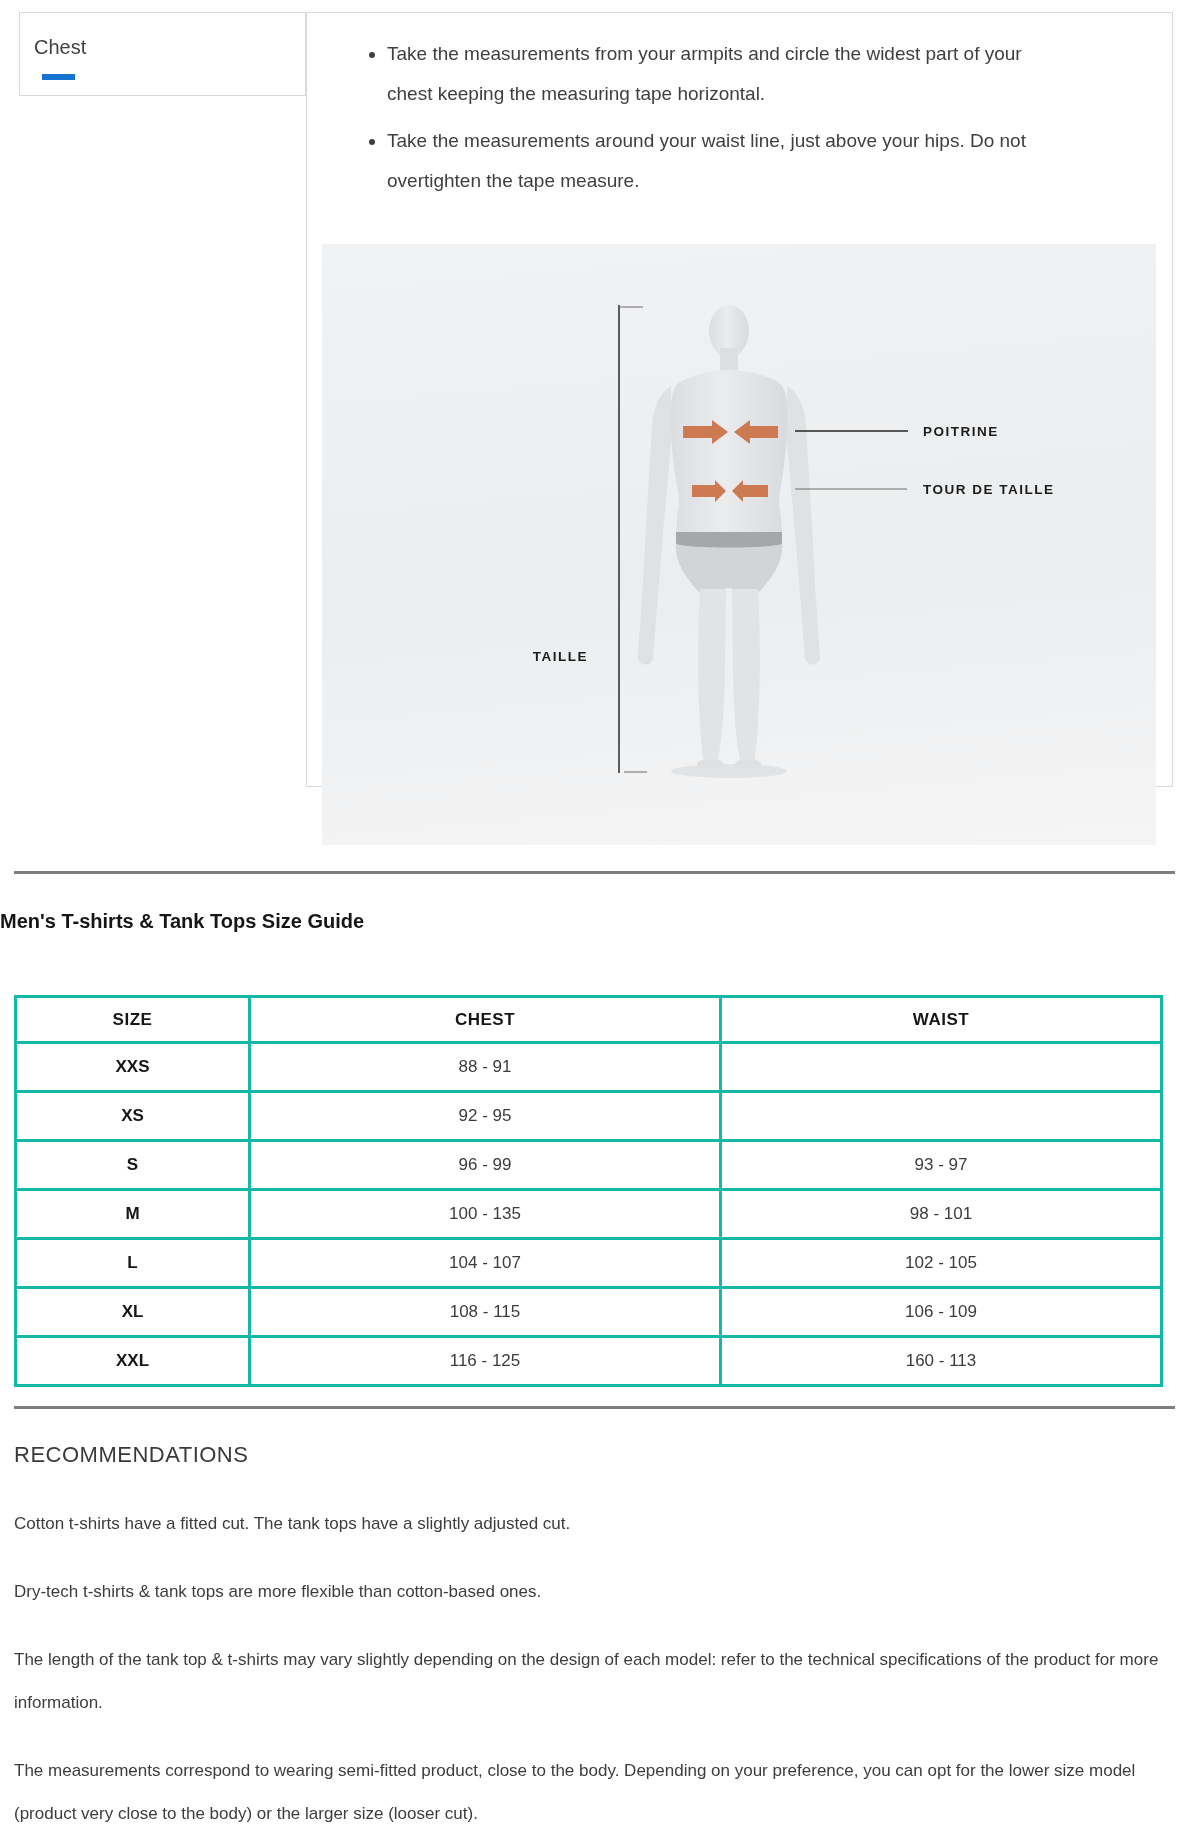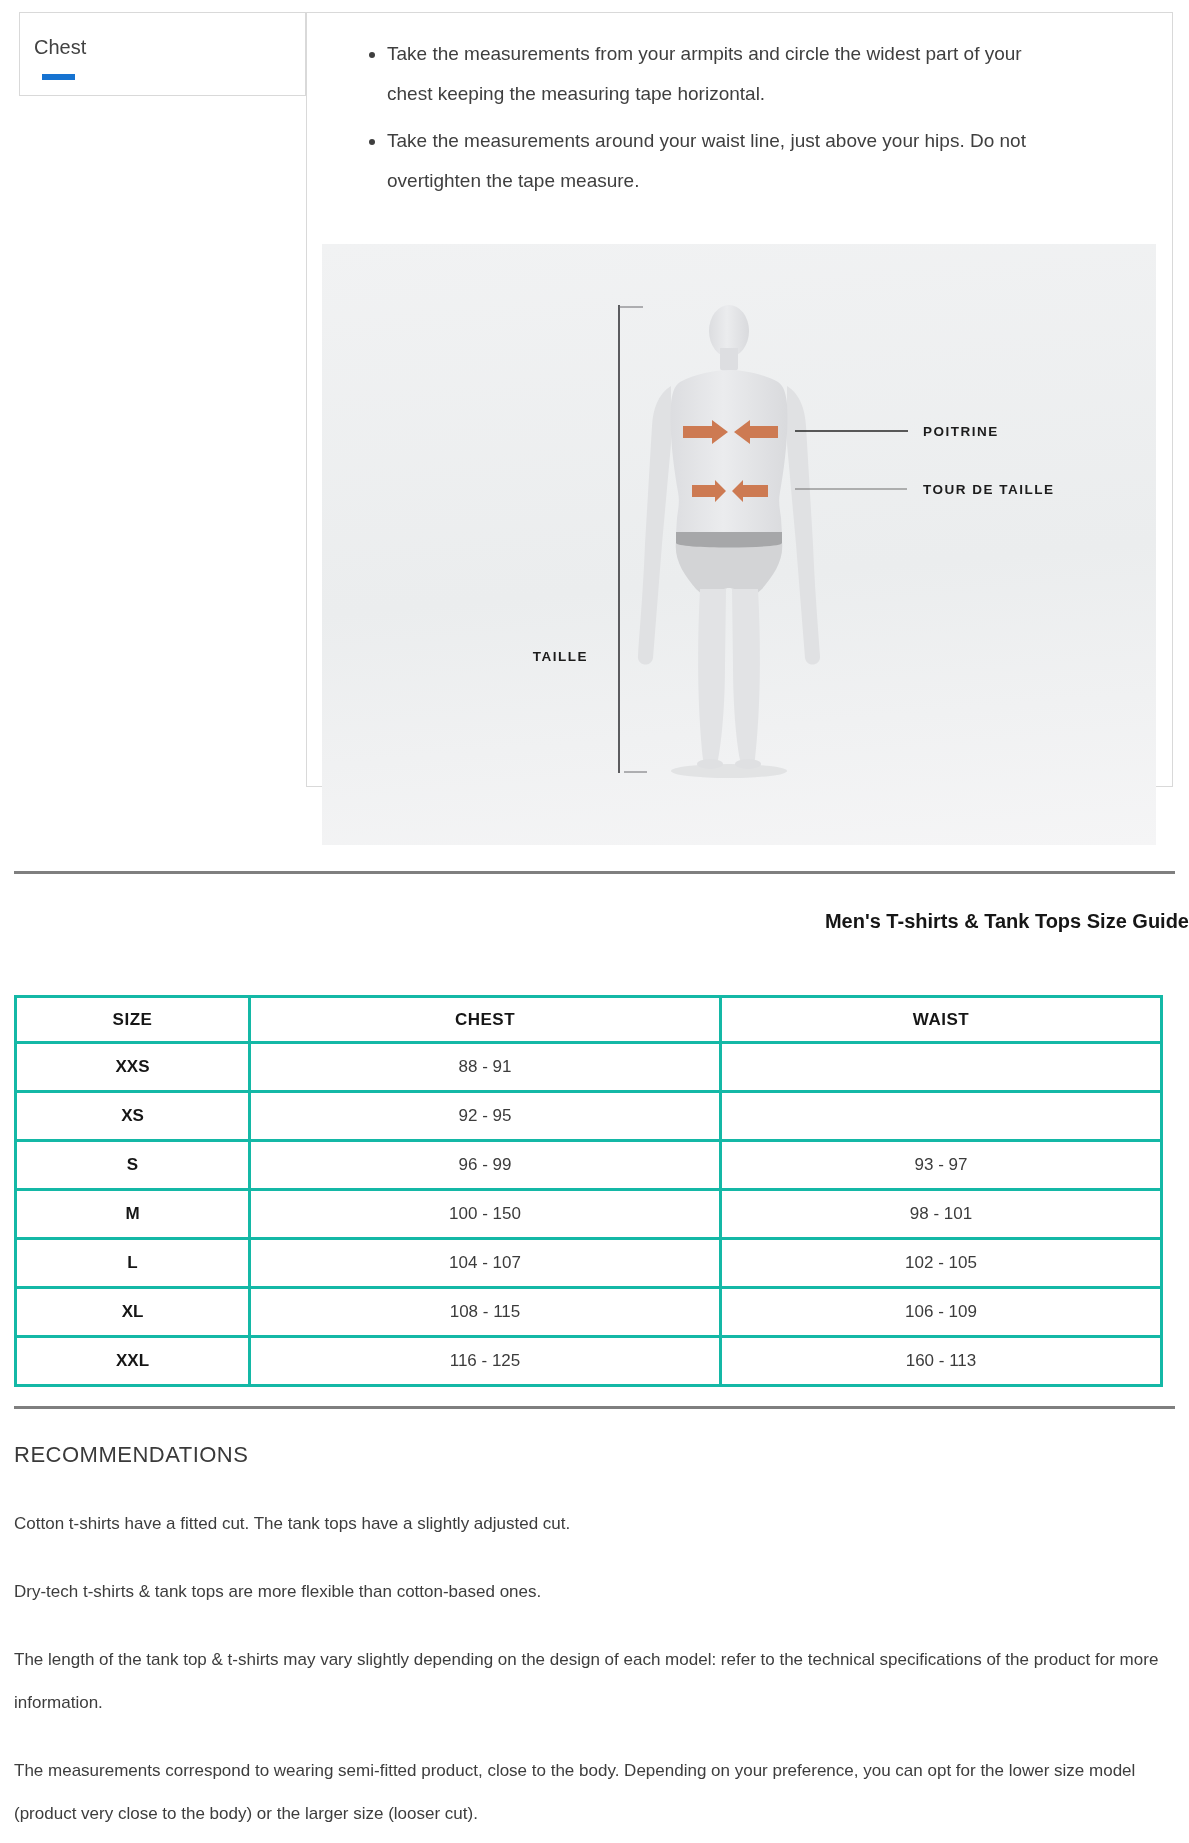--- a/index.html
+++ b/index.html
@@ -34,21 +34,21 @@
   .figure svg { position:absolute; left:0; top:0; }
   .fig-label { font-size:13.5px; font-weight:bold; letter-spacing:1.5px; fill:#1c1c1c; }
 
   
   .divider { position:absolute; left:14px; width:1161px; height:3px; }
   .divider-1 { top:871px; }
   .divider-2 { top:1406px; }
 
   
   .guide-title {
-    position:absolute; left:0; top:910px; width:1189px; text-align:right;
+    position:absolute; left:0; top:910px; width:1189px; text-align:left;
     font-size:20px; font-weight:bold; color:#161616;
   }
   .unit-toggle { position:absolute; left:0; top:955px; width:1189px; text-align:center; font-size:16px; }
   .unit-cm { letter-spacing:1px; cursor:pointer; }
   .unit-sep { color:#c9c9c9; margin:0 12px; }
   .unit-inches { color:#9b9b9b; letter-spacing:2px; cursor:pointer; }
 
   
   table.size-table {
     position:absolute; left:14px; top:995px; width:1146px;
@@ -172,21 +172,21 @@
         <td>92 - 95</td>
         <td></td>
       </tr>
       <tr>
         <td class="size-cell">S</td>
         <td>96 - 99</td>
         <td>93 - 97</td>
       </tr>
       <tr>
         <td class="size-cell">M</td>
-        <td>100 - 150</td>
+        <td>100 - 135</td>
         <td>98 - 101</td>
       </tr>
       <tr>
         <td class="size-cell">L</td>
         <td>104 - 107</td>
         <td>102 - 105</td>
       </tr>
       <tr>
         <td class="size-cell">XL</td>
         <td>108 - 115</td>

